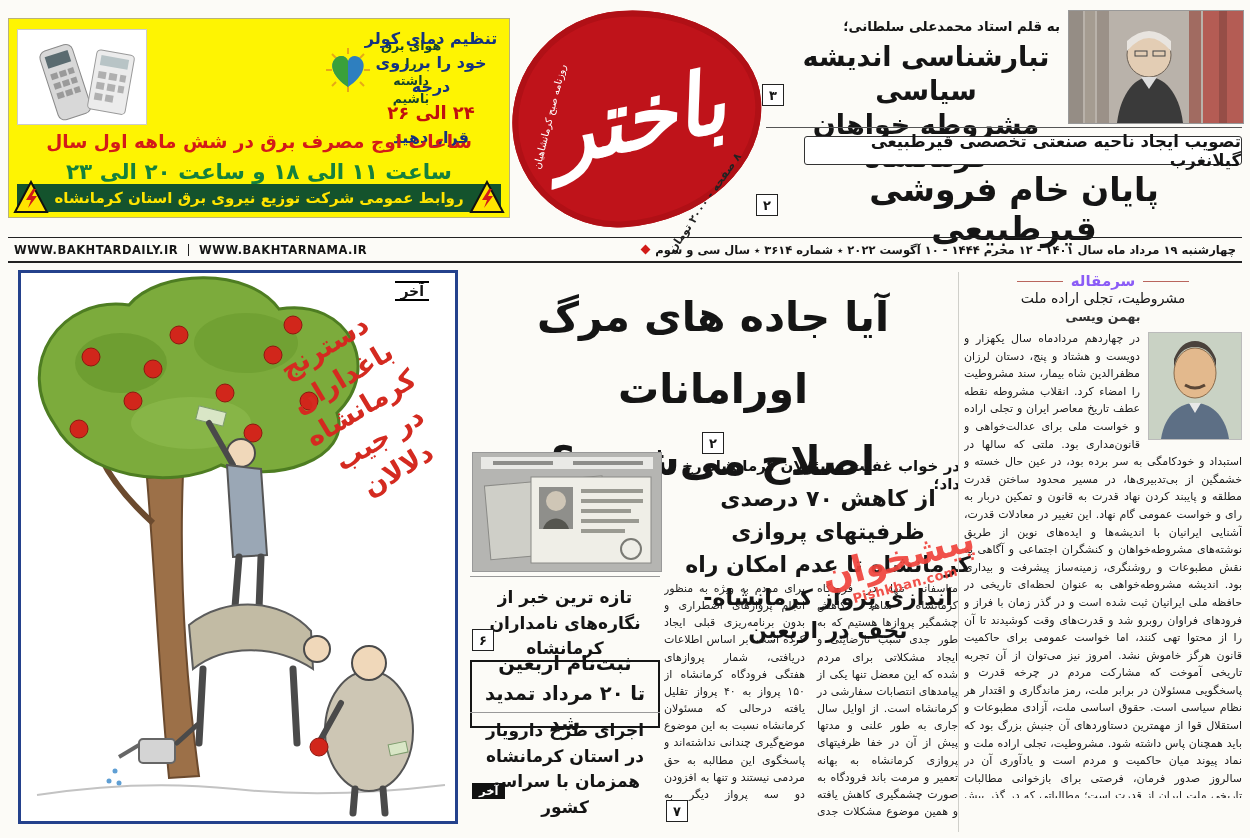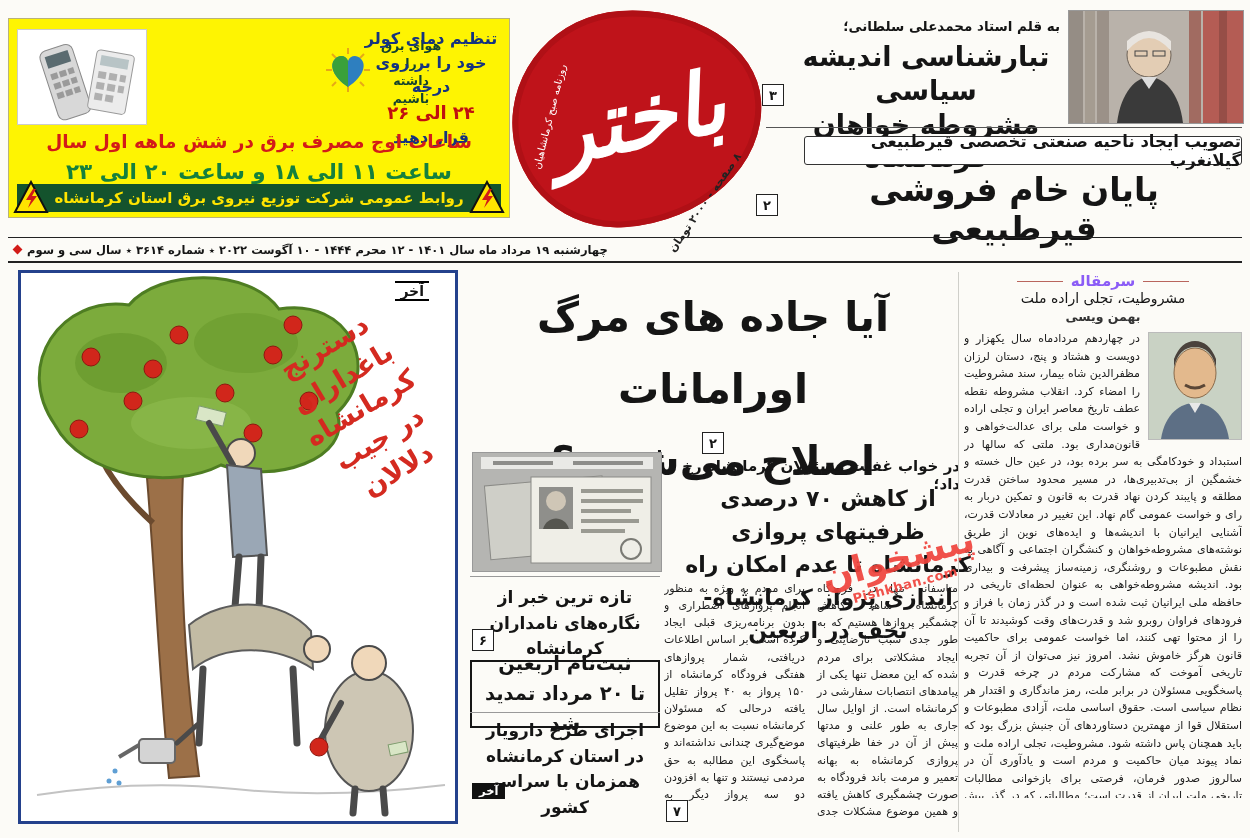--- a/index.html
+++ b/index.html
@@ -228,20 +228,25 @@
     <span>تبارشناسی اندیشه سیاسی</span><br>
     <span>مشروطه خواهان کرمانشاه</span>
   </div>
   <div class="numbox abs" style="left:762px;top:84px;">۳</div>
   <div class="tr-div"></div>
   <div class="tr-pill">تصویب ایجاد ناحیه صنعتی تخصصی قیرطبیعی گیلانغرب</div>
   <div class="tr-h2">پایان خام فروشی قیرطبیعی</div>
   <div class="numbox abs" style="left:756px;top:194px;">۲</div>
 
   <div class="datebar">
+    <div class="urls">
+      <span>WWW.BAKHTARDAILY.IR</span>
+      <span class="sep"></span>
+      <span>WWW.BAKHTARNAMA.IR</span>
+    </div>
     <div class="dateline">
       <span>چهارشنبه ۱۹ مرداد ماه سال ۱۴۰۱ - ۱۲ محرم ۱۴۴۴ - ۱۰ آگوست ۲۰۲۲ ٭ شماره ۳۶۱۴ ٭ سال سی و سوم</span>
       <span class="red-dot"></span>
     </div>
   </div>
 
   <div class="cartoon">
     <div class="cartoon-badge">آخر</div>
     <div class="cartoon-caption fa">
       <div>دسترنج</div>

